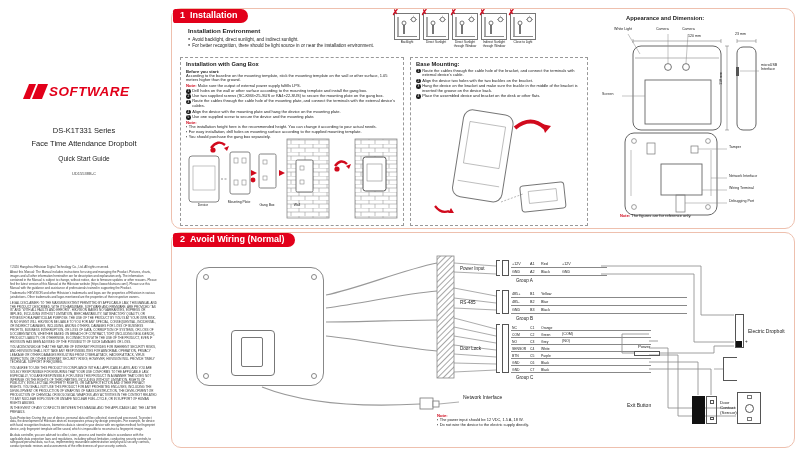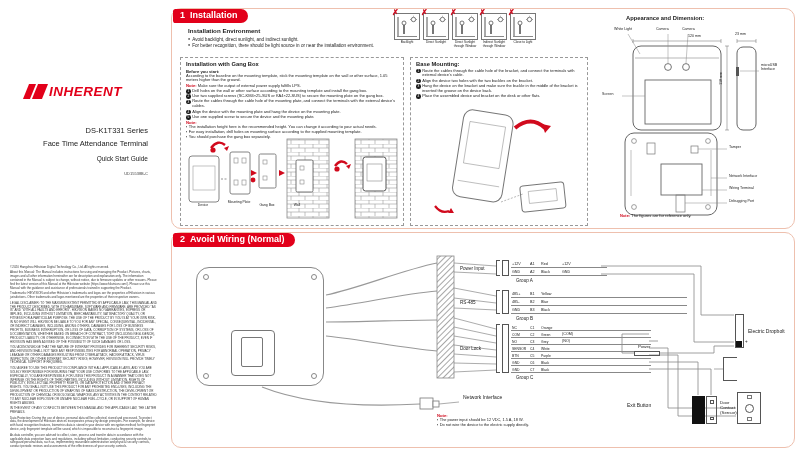--- a/index.html
+++ b/index.html
@@ -6,21 +6,21 @@
   html,body { width:802px; height:457px; background:#fff; overflow:hidden;
     font-family:"Liberation Sans", sans-serif; color:#222; }
   .abs { position:absolute; }
   #page { position:relative; width:802px; height:457px; background:#fff; }
 
   
   #logo { left:26px; top:84px; display:flex; align-items:center; }
   .logo-bar { display:inline-block; width:7px; height:15px; background:#e2001a; transform:skewX(-22deg); margin-right:2px; }
   .logo-bar.b2 { width:10px; margin-right:4px; }
   #logo-text { color:#e2001a; font-weight:bold; font-style:italic; font-size:13.5px; letter-spacing:.5px; }
-  .side-line { right:688px; text-align:right; color:#222; }
+  .side-line { right:688px; text-align:center; color:#222; }
   #prod-series { top:126px; font-size:7.5px; }
   #prod-name   { top:139px; font-size:7.5px; }
   #doc-type    { top:155px; font-size:6.5px; }
   #doc-code    { top:171px; font-size:4px; color:#444; }
   #legal { left:10px; top:266px; width:147px; font-size:3px; line-height:1.3; color:#3a3a3a; text-align:left; }
   #legal p { margin-bottom:1.5px; }
 
   
   .section-box { border:1px solid #eec0ae; border-radius:10px; background:#fff; }
   #sec1 { left:171px; top:8px;   width:624px; height:221px; }
@@ -114,24 +114,24 @@
   #wires-svg { left:0; top:0; pointer-events:none; }
 </style>
 </head>
 <body>
 
 <div id="page">
 
   <div class="abs" id="logo">
     <span class="logo-bar"></span>
     <span class="logo-bar b2"></span>
-    <span id="logo-text">INHERENT</span>
+    <span id="logo-text">SOFTWARE</span>
   </div>
   <div class="abs side-line" id="prod-series" style="left:20px;width:128px;">DS-K1T331 Series</div>
-  <div class="abs side-line" id="prod-name" style="left:20px;width:128px;">Face Time Attendance Terminal</div>
+  <div class="abs side-line" id="prod-name" style="left:20px;width:128px;">Face Time Attendance Dropbolt</div>
   <div class="abs side-line" id="doc-type" style="left:20px;width:128px;">Quick Start Guide</div>
   <div class="abs side-line" id="doc-code" style="left:20px;width:128px;">UD15538B-C</div>
   <div class="abs" id="legal">
 
   <p>©2020 Hangzhou Hikvision Digital Technology Co., Ltd. All rights reserved.</p>
       <p>About this Manual: The Manual includes instructions for using and managing the Product. Pictures, charts, images and all other information hereinafter are for description and explanation only. The information contained in the Manual is subject to change, without notice, due to firmware updates or other reasons. Please find the latest version of this Manual at the Hikvision website (https://www.hikvision.com/). Please use this Manual with the guidance and assistance of professionals trained in supporting the Product.</p>
       <p>Trademarks: HIKVISION and other Hikvision's trademarks and logos are the properties of Hikvision in various jurisdictions. Other trademarks and logos mentioned are the properties of their respective owners.</p>
       <p>LEGAL DISCLAIMER: TO THE MAXIMUM EXTENT PERMITTED BY APPLICABLE LAW, THIS MANUAL AND THE PRODUCT DESCRIBED, WITH ITS HARDWARE, SOFTWARE AND FIRMWARE, ARE PROVIDED "AS IS" AND "WITH ALL FAULTS AND ERRORS". HIKVISION MAKES NO WARRANTIES, EXPRESS OR IMPLIED, INCLUDING WITHOUT LIMITATION, MERCHANTABILITY, SATISFACTORY QUALITY, OR FITNESS FOR A PARTICULAR PURPOSE. THE USE OF THE PRODUCT BY YOU IS AT YOUR OWN RISK. IN NO EVENT WILL HIKVISION BE LIABLE TO YOU FOR ANY SPECIAL, CONSEQUENTIAL, INCIDENTAL, OR INDIRECT DAMAGES, INCLUDING, AMONG OTHERS, DAMAGES FOR LOSS OF BUSINESS PROFITS, BUSINESS INTERRUPTION, OR LOSS OF DATA, CORRUPTION OF SYSTEMS, OR LOSS OF DOCUMENTATION, WHETHER BASED ON BREACH OF CONTRACT, TORT (INCLUDING NEGLIGENCE), PRODUCT LIABILITY, OR OTHERWISE, IN CONNECTION WITH THE USE OF THE PRODUCT, EVEN IF HIKVISION HAS BEEN ADVISED OF THE POSSIBILITY OF SUCH DAMAGES OR LOSS.</p>
       <p>YOU ACKNOWLEDGE THAT THE NATURE OF INTERNET PROVIDES FOR INHERENT SECURITY RISKS, AND HIKVISION SHALL NOT TAKE ANY RESPONSIBILITIES FOR ABNORMAL OPERATION, PRIVACY LEAKAGE OR OTHER DAMAGES RESULTING FROM CYBER-ATTACK, HACKER ATTACK, VIRUS INSPECTION, OR OTHER INTERNET SECURITY RISKS; HOWEVER, HIKVISION WILL PROVIDE TIMELY TECHNICAL SUPPORT IF REQUIRED.</p>
       <p>YOU AGREE TO USE THIS PRODUCT IN COMPLIANCE WITH ALL APPLICABLE LAWS, AND YOU ARE SOLELY RESPONSIBLE FOR ENSURING THAT YOUR USE CONFORMS TO THE APPLICABLE LAW. ESPECIALLY, YOU ARE RESPONSIBLE, FOR USING THIS PRODUCT IN A MANNER THAT DOES NOT INFRINGE ON THE RIGHTS OF THIRD PARTIES, INCLUDING WITHOUT LIMITATION, RIGHTS OF PUBLICITY, INTELLECTUAL PROPERTY RIGHTS, OR DATA PROTECTION AND OTHER PRIVACY RIGHTS. YOU SHALL NOT USE THIS PRODUCT FOR ANY PROHIBITED END-USES, INCLUDING THE DEVELOPMENT OR PRODUCTION OF WEAPONS OF MASS DESTRUCTION, THE DEVELOPMENT OR PRODUCTION OF CHEMICAL OR BIOLOGICAL WEAPONS, ANY ACTIVITIES IN THE CONTEXT RELATED TO ANY NUCLEAR EXPLOSIVE OR UNSAFE NUCLEAR FUEL-CYCLE, OR IN SUPPORT OF HUMAN RIGHTS ABUSES.</p>

